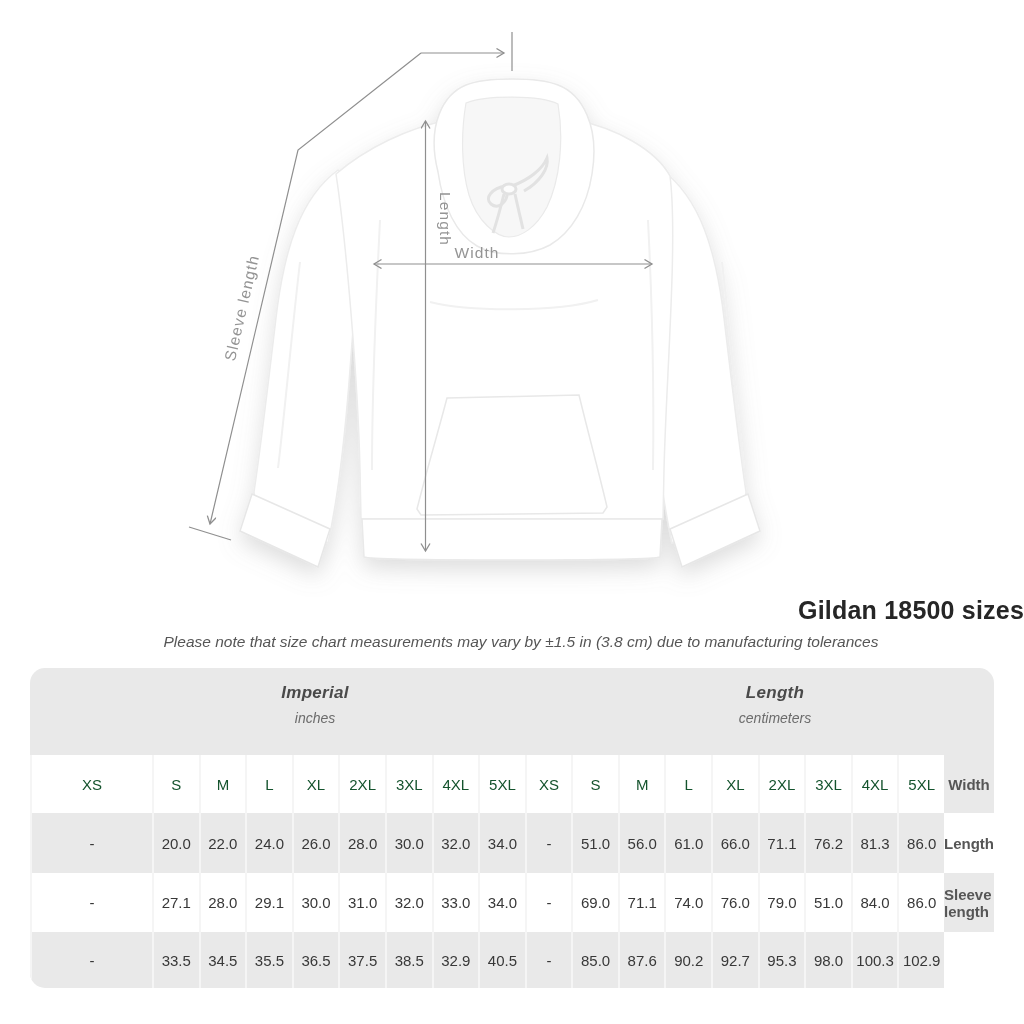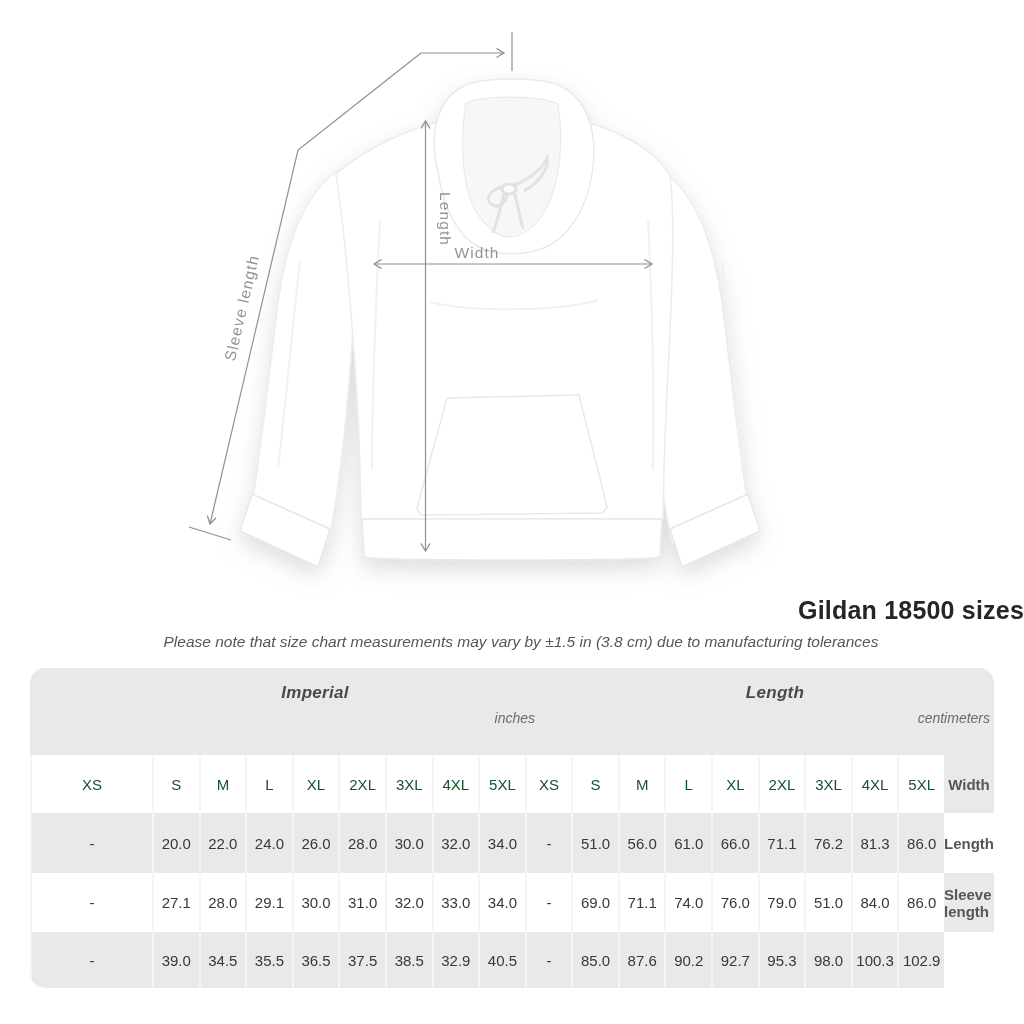--- a/index.html
+++ b/index.html
@@ -22,21 +22,21 @@
   
   .size-table{
     position:absolute;left:30px;top:668px;width:964px;height:320px;
     border-radius:15px;overflow:hidden;background:#ffffff;
   }
   .band{position:relative;height:87px;background:#e9e9e9;}
   .unit-group{position:absolute;top:15px;text-align:center;}
   .unit-group.imperial{left:65px;width:440px;}
   .unit-group.metric{left:530px;width:430px;}
   .g-name{font-size:17px;font-weight:bold;font-style:italic;color:#4a4a4a;letter-spacing:.3px;}
-  .g-unit{font-size:14px;font-style:italic;color:#6b6b6b;margin-top:7px;text-align:right;}
+  .g-unit{font-size:14px;font-style:italic;color:#6b6b6b;margin-top:7px;}
   .grid{
     display:grid;
     grid-template-columns:122px repeat(18,1fr);
     grid-template-rows:58px 60px 59px 56px;
   }
   .cell{
     display:flex;align-items:center;justify-content:center;
     font-size:15px;color:#383838;background:#ffffff;
   }
   .cell.sep{border-left:2px solid #f5f5f5;}
@@ -175,21 +175,21 @@
       <div class="cell val sep">69.0</div>
       <div class="cell val sep">71.1</div>
       <div class="cell val sep">74.0</div>
       <div class="cell val sep">76.0</div>
       <div class="cell val sep">79.0</div>
       <div class="cell val sep">51.0</div>
       <div class="cell val sep">84.0</div>
       <div class="cell val sep">86.0</div>
       <div class="cell label stripe">Sleeve length</div>
       <div class="cell val sep stripe">-</div>
-      <div class="cell val sep stripe">39.0</div>
+      <div class="cell val sep stripe">33.5</div>
       <div class="cell val sep stripe">34.5</div>
       <div class="cell val sep stripe">35.5</div>
       <div class="cell val sep stripe">36.5</div>
       <div class="cell val sep stripe">37.5</div>
       <div class="cell val sep stripe">38.5</div>
       <div class="cell val sep stripe">32.9</div>
       <div class="cell val sep stripe">40.5</div>
       <div class="cell val sep stripe">-</div>
       <div class="cell val sep stripe">85.0</div>
       <div class="cell val sep stripe">87.6</div>

